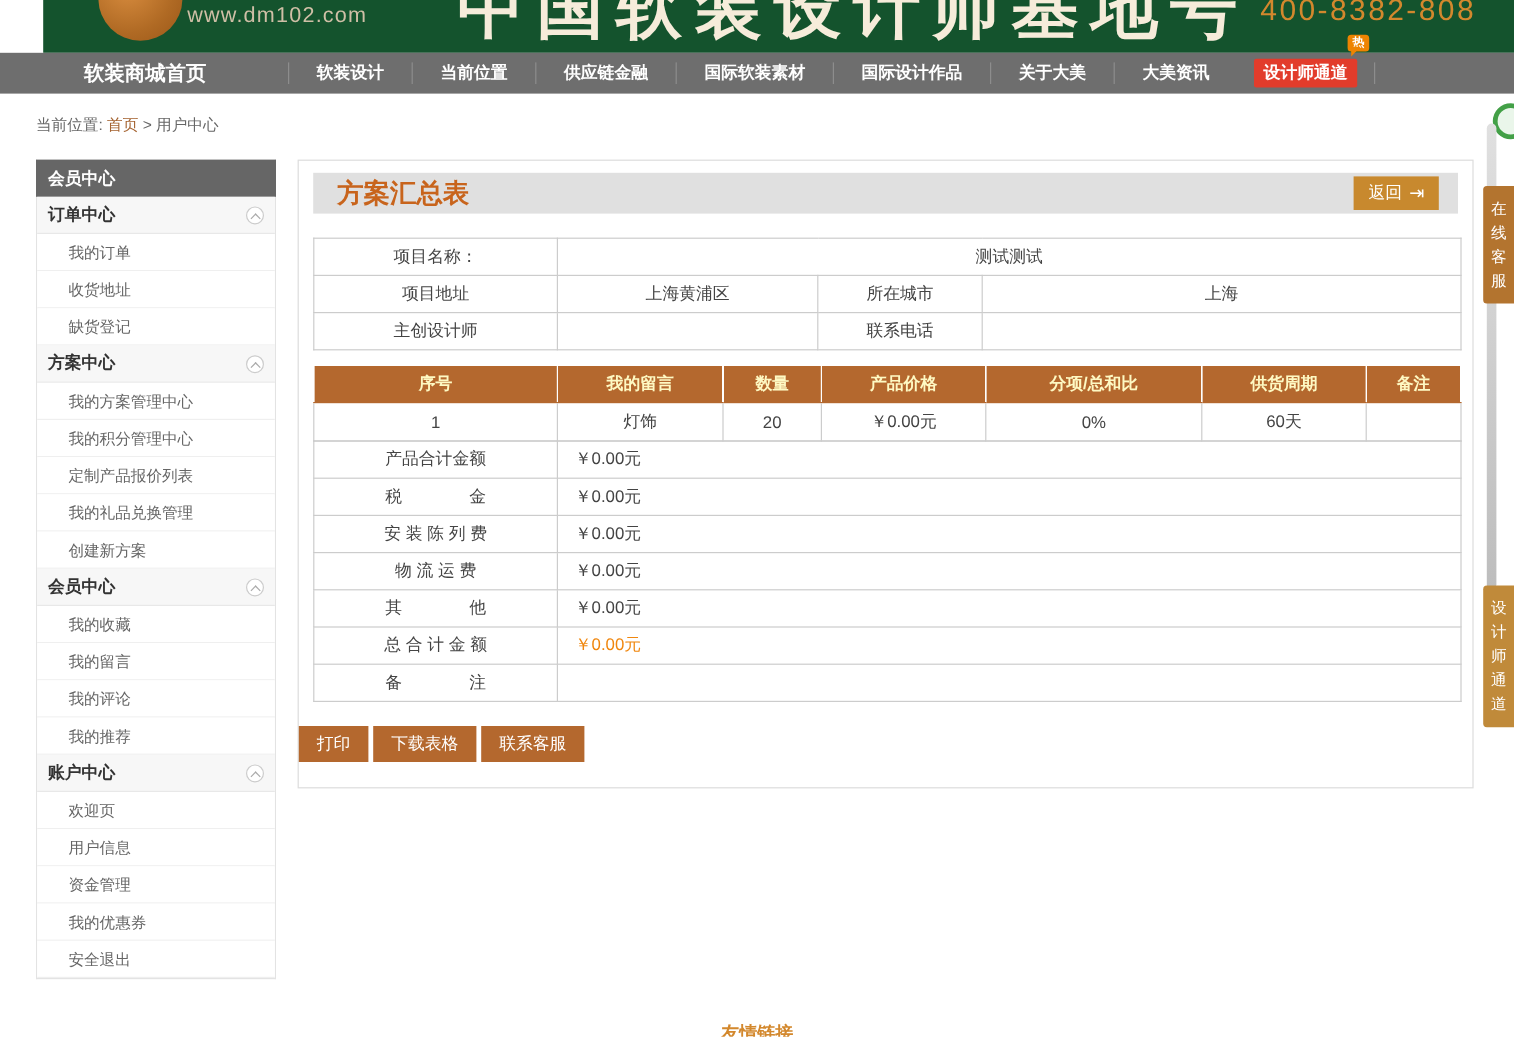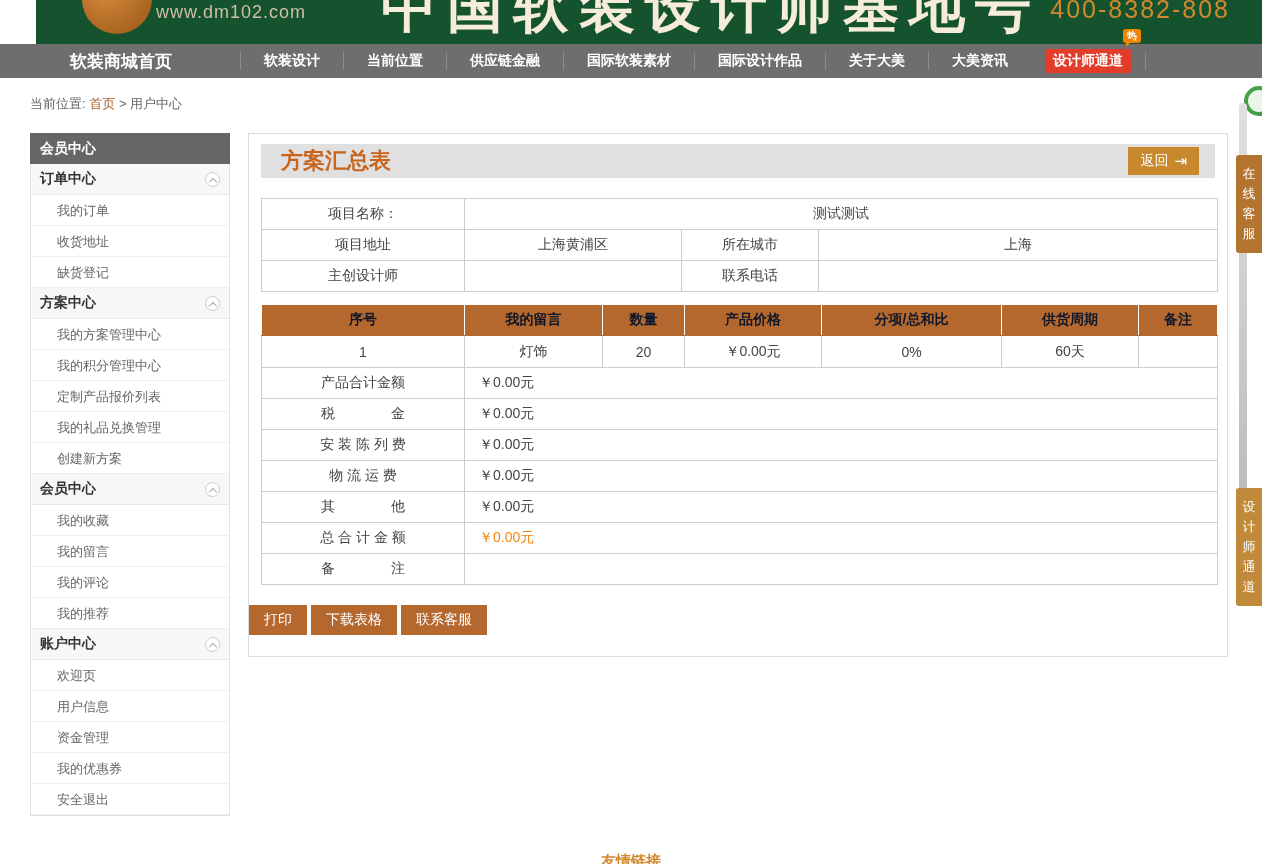--- a/index.html
+++ b/index.html
@@ -62,21 +62,21 @@
   .back-btn { position:absolute; right:16px; top:3px; height:28px; background:#c8892e;
     color:#fff; font-size:14px; border:none; padding:0 12px; cursor:pointer;
     display:flex; align-items:center; gap:6px; }
   .back-icon { font-size:15px; }
 
   table { border-collapse:collapse; table-layout:fixed; }
   td,th { border:1px solid #ccc; font-size:14px; color:#444; height:31px;
     text-align:center; overflow:hidden; }
   .info-table { position:absolute; left:12px; top:64px; width:956px; }
   .prod-table { position:absolute; left:12px; top:170px; width:956px; }
-  .prod-table th { background:#b4682e; color:#0f172a; font-weight:bold;
+  .prod-table th { background:#b4682e; color:#fef9c3; font-weight:bold;
     border:1px solid #fff; border-bottom:1px solid #b4682e; height:31px; }
   .prod-table td { height:32px; }
   .sum-table { position:absolute; left:12px; top:233px; width:956px; }
   .sum-table td.val { text-align:left; padding-left:14px; }
   .val-orange { color:#f0870f; }
 
   .action-row { position:absolute; left:0; right:0; top:471px; display:flex;
     justify-content:flex-start; gap:4px; }
   .action-btn { background:#b4682e; color:#fff; font-size:14px; border:none;
     padding:6px 15px; cursor:pointer; }

